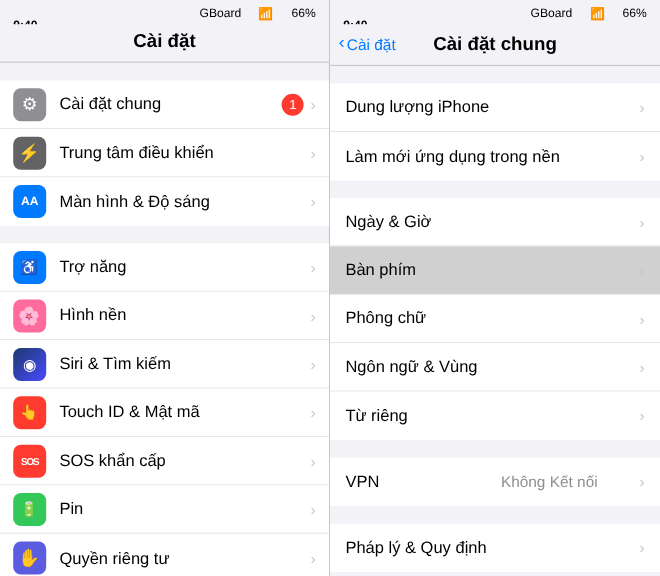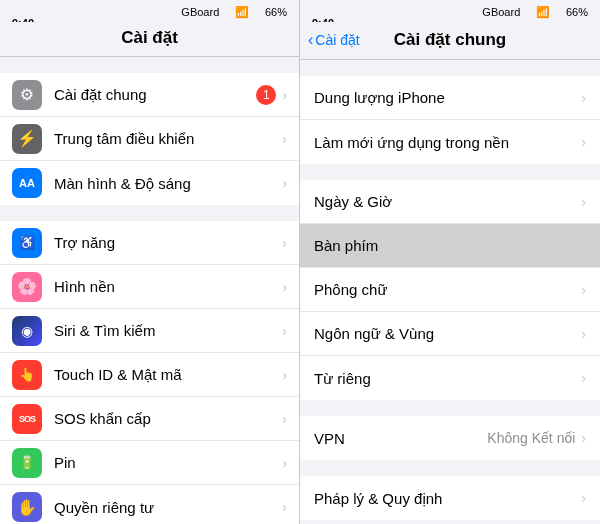--- a/index.html
+++ b/index.html
@@ -313,21 +313,21 @@
       </div>
       <div class="detail-item">
         <span class="detail-item-label">Từ riêng</span>
         <span class="detail-chevron">›</span>
       </div>
     </div>
 
     <div class="detail-group" style="margin-top:16px;">
       <div class="detail-item">
         <span class="detail-item-label">VPN</span>
-        <div style="display:flex;align-items:flex-end;">
+        <div style="display:flex;align-items:flex-end;gap:32px;">
           <span class="detail-item-value">Không Kết nối</span>
           <span class="detail-chevron">›</span>
         </div>
       </div>
     </div>
 
     <div class="detail-group" style="margin-top:16px;">
       <div class="detail-item">
         <span class="detail-item-label">Pháp lý &amp; Quy định</span>
         <span class="detail-chevron">›</span>

